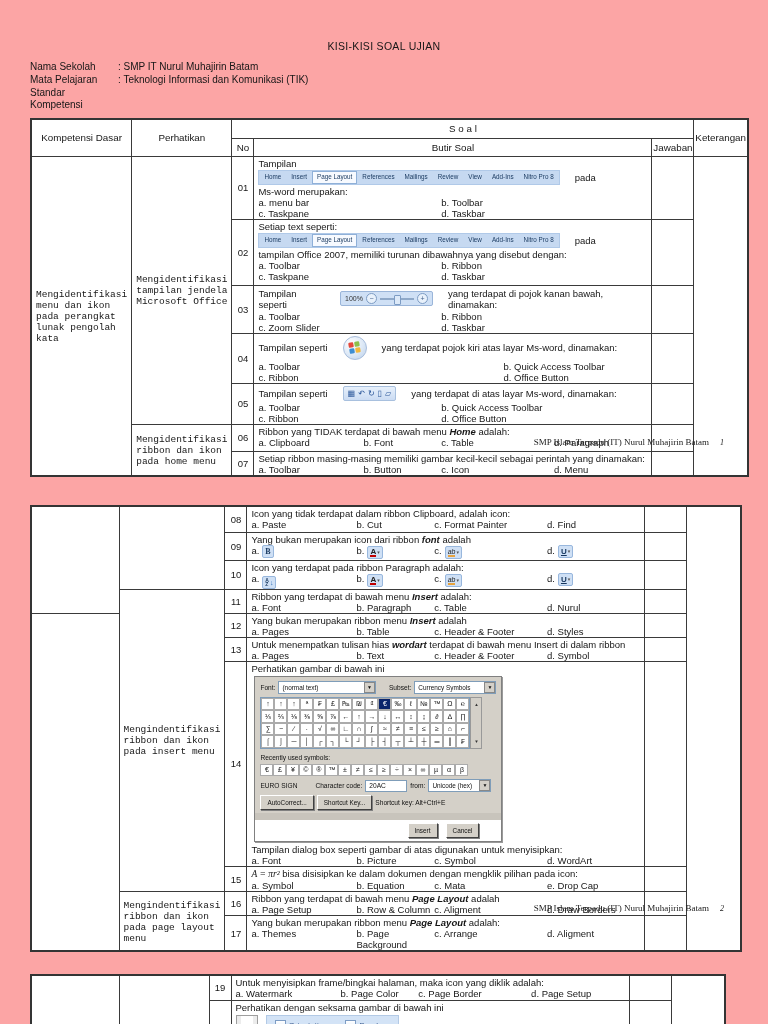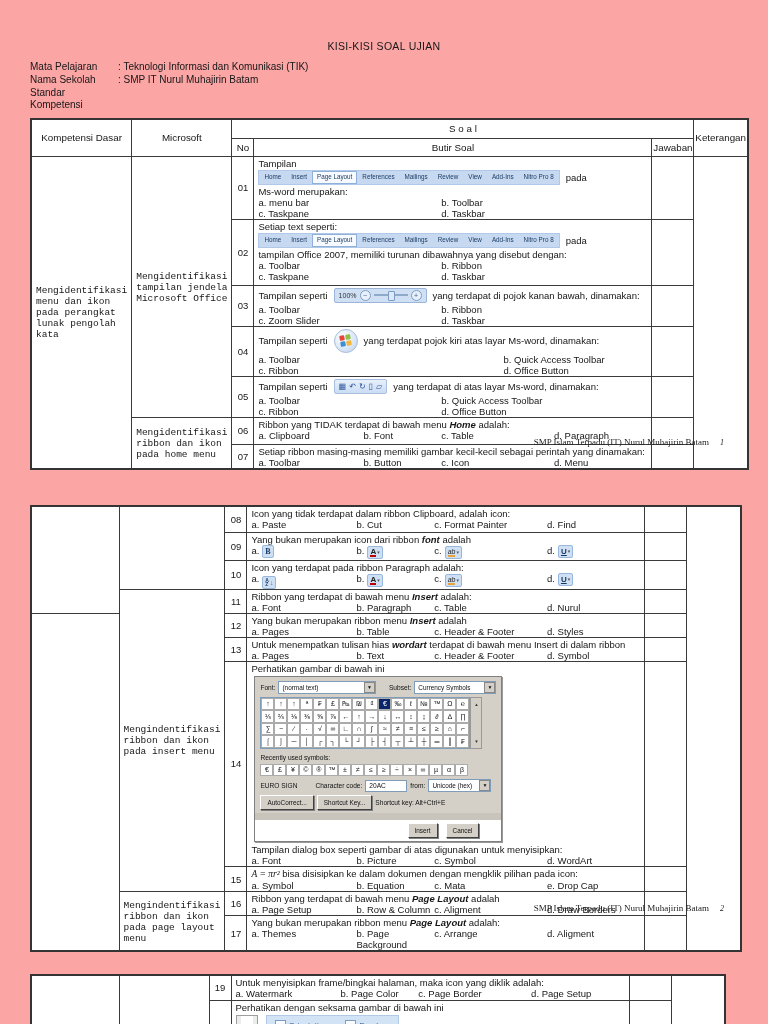--- a/index.html
+++ b/index.html
@@ -20,21 +20,21 @@
       font-size:9.5px;line-height:11px;font-weight:normal;overflow:hidden;}
   .qtable th{text-align:center;vertical-align:middle;font-size:9.8px;}
   .cell{padding:1px 4px 0 4px;}
   td.kd,td.ind{vertical-align:middle;font-family:Liberation Mono, monospace;}
   td.no-cell{text-align:center;vertical-align:middle;font-size:9.5px;}
   .opts2{display:grid;grid-template-columns:47% 53%;}
   .opts2w{display:grid;grid-template-columns:63% 37%;}
   .opts4{display:grid;grid-template-columns:27% 20% 29% 24%;}
   .emph{font-weight:bold;font-style:italic;}
   .formula{font-style:italic;font-family:"Liberation Serif",serif;}
-  .qline{display:flex;align-items:center;gap:6px;margin:1px 0;}
+  .qline{display:flex;align-items:center;gap:15px;margin:1px 0;}
   
   .ribbon{display:inline-flex;align-items:stretch;height:13px;background:#c6d9f1;
           border:1px solid #b0c9e8;}
   .ribbon .rtab{font-size:6.3px;line-height:12px;padding:0 5px;color:#17375e;white-space:nowrap;}
   .ribbon .rtab.active{background:#f7faff;box-shadow:inset 0 0 0 1px #8fb0d8;}
   
   .zslider{display:inline-flex;align-items:center;gap:3px;background:#cfe0f5;
            border:1px solid #9ab5d9;border-radius:2px;padding:0 4px;height:13px;
            font-size:7px;color:#333;}
   .zbtn{width:9px;height:9px;border-radius:50%;border:1px solid #7d9cc4;background:#e8f1fb;
@@ -105,45 +105,45 @@
 </style>
 </head>
 <body>
 
 <div id="screen">
 
   <div class="doc-title">KISI-KISI SOAL UJIAN</div>
 
   <div class="meta">
     <div class="meta-row">
+        <span class="meta-label">Nama Sekolah</span>
+        <span>: SMP IT Nurul Muhajirin Batam</span>
+      </div>
+    <div class="meta-row">
         <span class="meta-label">Mata Pelajaran</span>
         <span>: Teknologi Informasi dan Komunikasi (TIK)</span>
-      </div>
-    <div class="meta-row">
-        <span class="meta-label">Nama Sekolah</span>
-        <span>: SMP IT Nurul Muhajirin Batam</span>
       </div>
     <div class="meta-row">
         <span class="meta-label">Standar Kompetensi</span>
       </div>
   </div>
 
   <table class="qtable t1">
     <colgroup>
         <col style="width:88px">
         <col style="width:90px">
         <col style="width:22px">
         <col style="width:398px">
         <col style="width:42px">
         <col style="width:54px">
       </colgroup>
     <tbody>
         <tr style="height:19px">
       <th rowspan="2">Kompetensi Dasar</th>
-      <th rowspan="2">Microsoft</th>
+      <th rowspan="2">Perhatikan</th>
       <th colspan="3">S o a l</th>
       <th rowspan="2">Keterangan</th>
     </tr>
     <tr style="height:18px">
       <th>No</th>
       <th>Butir Soal</th>
       <th>Jawaban</th>
     </tr>
 
     <tr style="height:55px">

